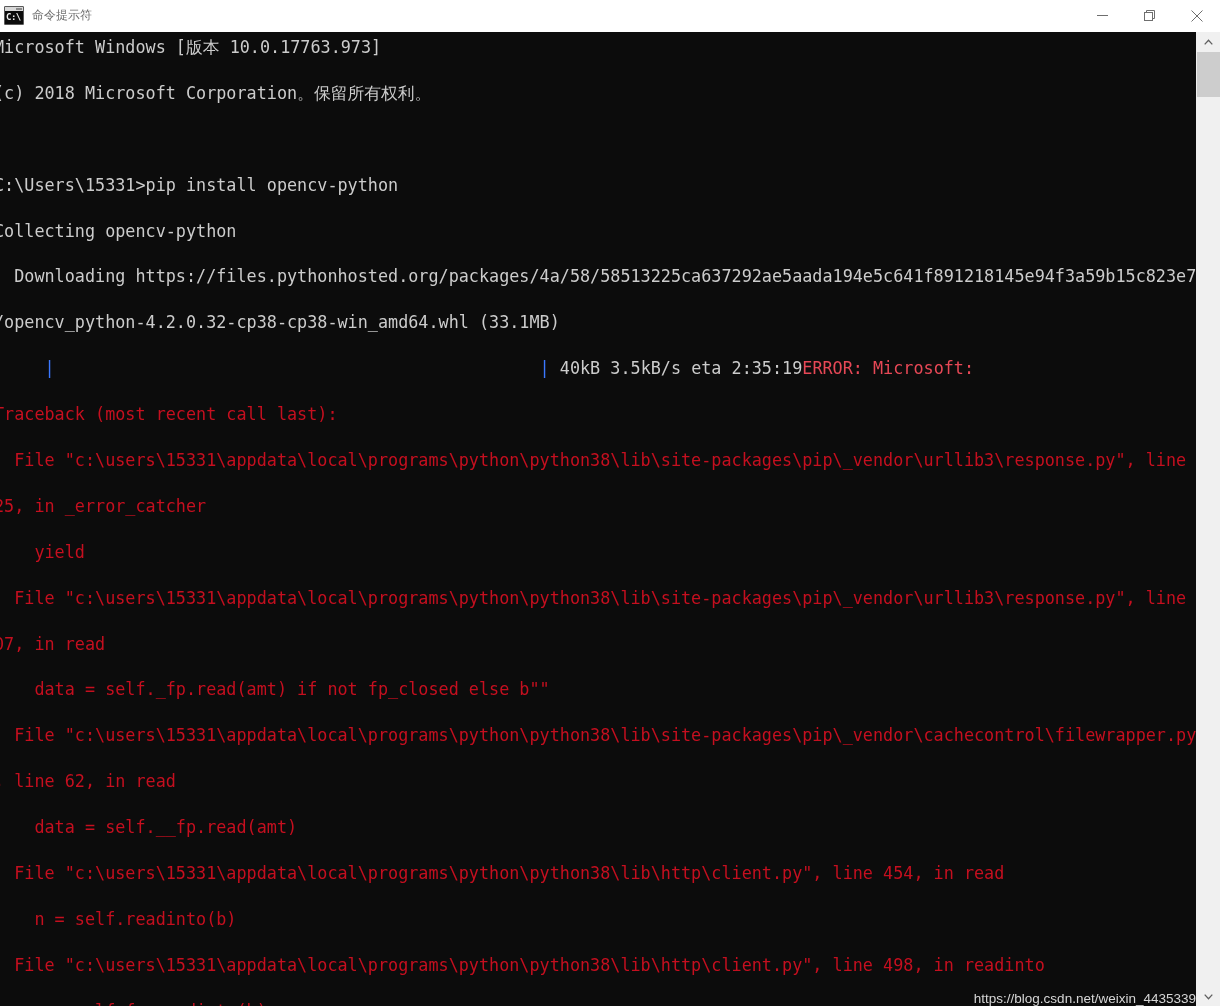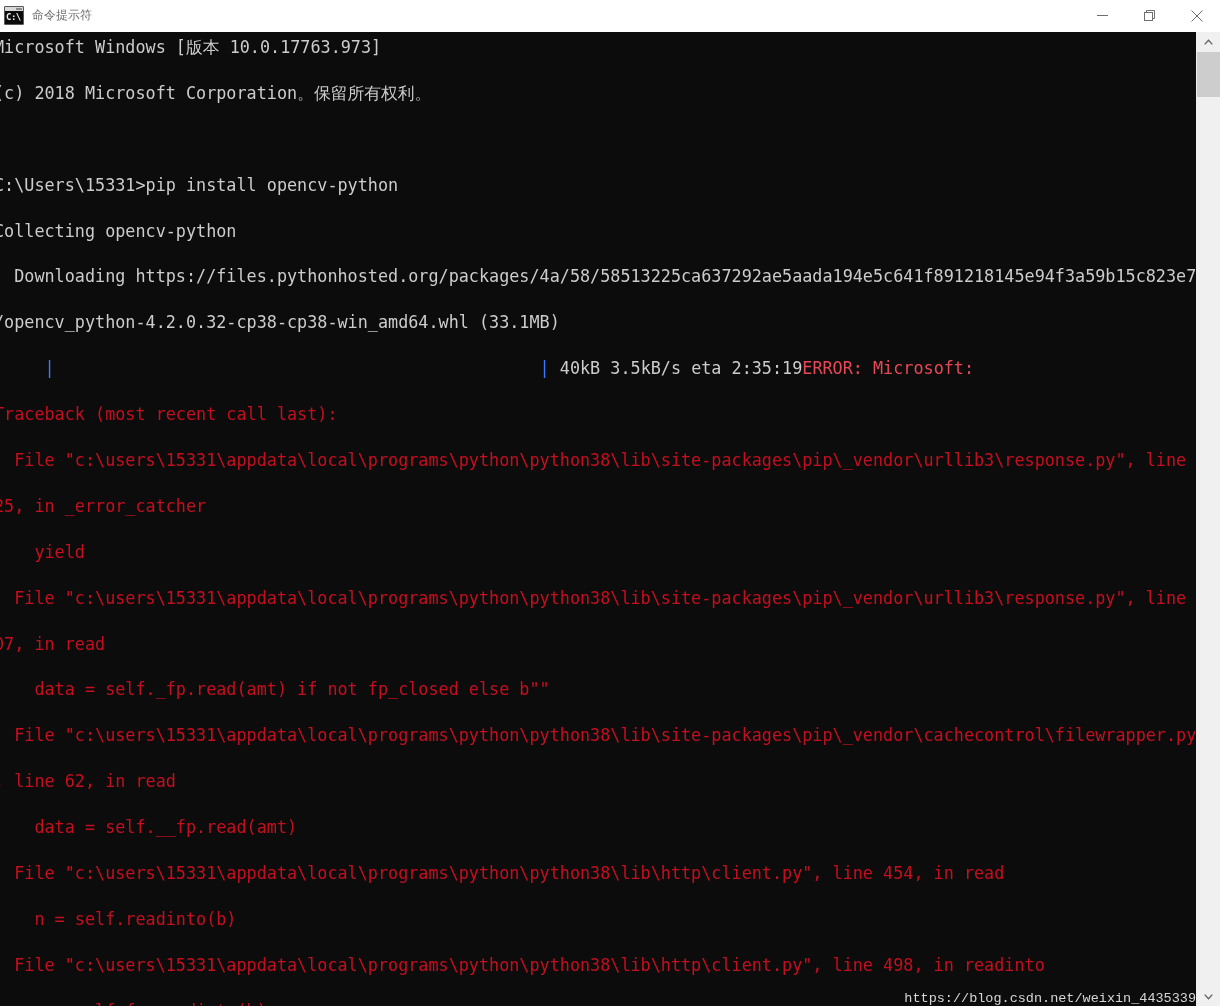--- a/index.html
+++ b/index.html
@@ -162,21 +162,21 @@
     top: 0;
     height: 45px;
     background: #cdcdcd;
     cursor: default;
   }
   
   .watermark {
     position: absolute;
     right: 24px;
     bottom: 0px;
-    font-family: Liberation Mono, monospace;
+    font-family: Liberation Sans, sans-serif;
     font-size: 13.5px;
     color: #d6d6d6;
     background: rgba(12,12,12,0.0);
     letter-spacing: 0px;
     white-space: nowrap;
     pointer-events: none;
     z-index: 4;
   }
 </style>
 </head>

